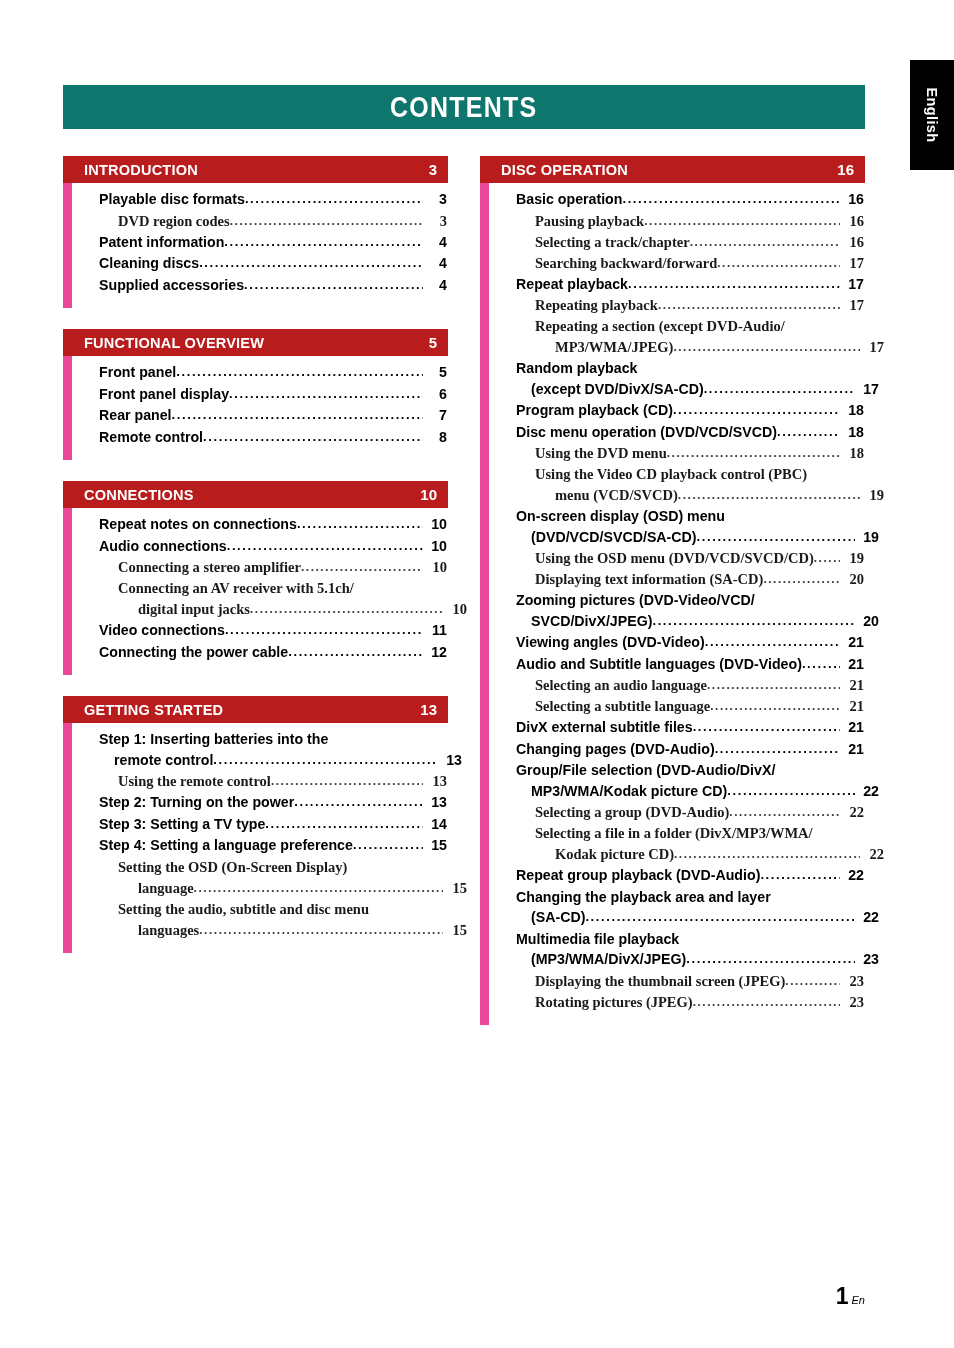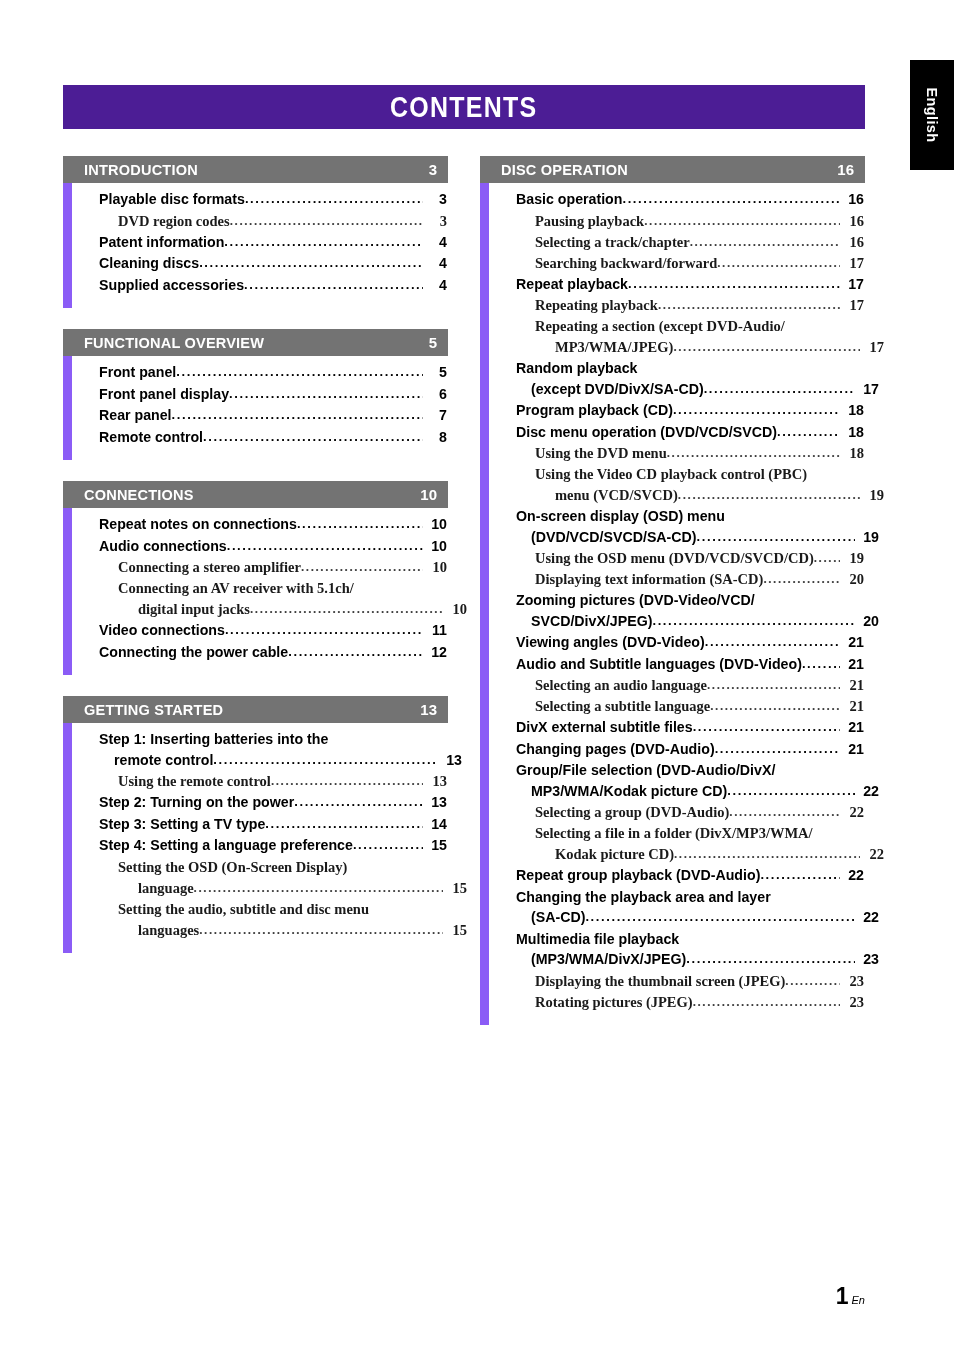--- a/index.html
+++ b/index.html
@@ -47,21 +47,21 @@
     font-family: "Liberation Sans", sans-serif;
   }
 
   
   #contents-title {
     position: absolute;
     left: 63px;
     top: 85px;
     width: 802px;
     height: 44px;
-    background: #4c1d95;
+    background: #0f766e;
     color: #fff;
     display: flex;
     align-items: center;
     justify-content: center;
   }
   #contents-title .ttl {
     font-size: 29px;
     font-weight: bold;
     letter-spacing: 1.5px;
     transform: scaleX(0.86);
@@ -85,21 +85,21 @@
   .col.right { left: 417px; }
 
   
   .section {
     position: relative;
     margin-bottom: 21px;
   }
   .section-bar {
     position: relative;
     height: 27px;
-    background: #737373;
+    background: #b91c1c;
     color: #ffffff;
     display: flex;
     align-items: center;
     padding: 0 11px 0 21px;
     box-sizing: border-box;
   }
   .section-bar .sec-name {
     font-size: 15px;
     font-weight: bold;
     letter-spacing: 0.2px;
@@ -108,21 +108,21 @@
     transform-origin: left center;
   }
   .section-bar .sec-page {
     font-size: 15px;
     font-weight: bold;
     flex: 0 0 auto;
   }
   
   .section-body {
     position: relative;
-    border-left: 9px solid #8b5cf6;
+    border-left: 9px solid #ec4899;
     padding: 6px 0 12px 0;
     box-sizing: border-box;
   }
 
   
   .entry {
     display: block;
     position: relative;
     padding-right: 1px;
   }

